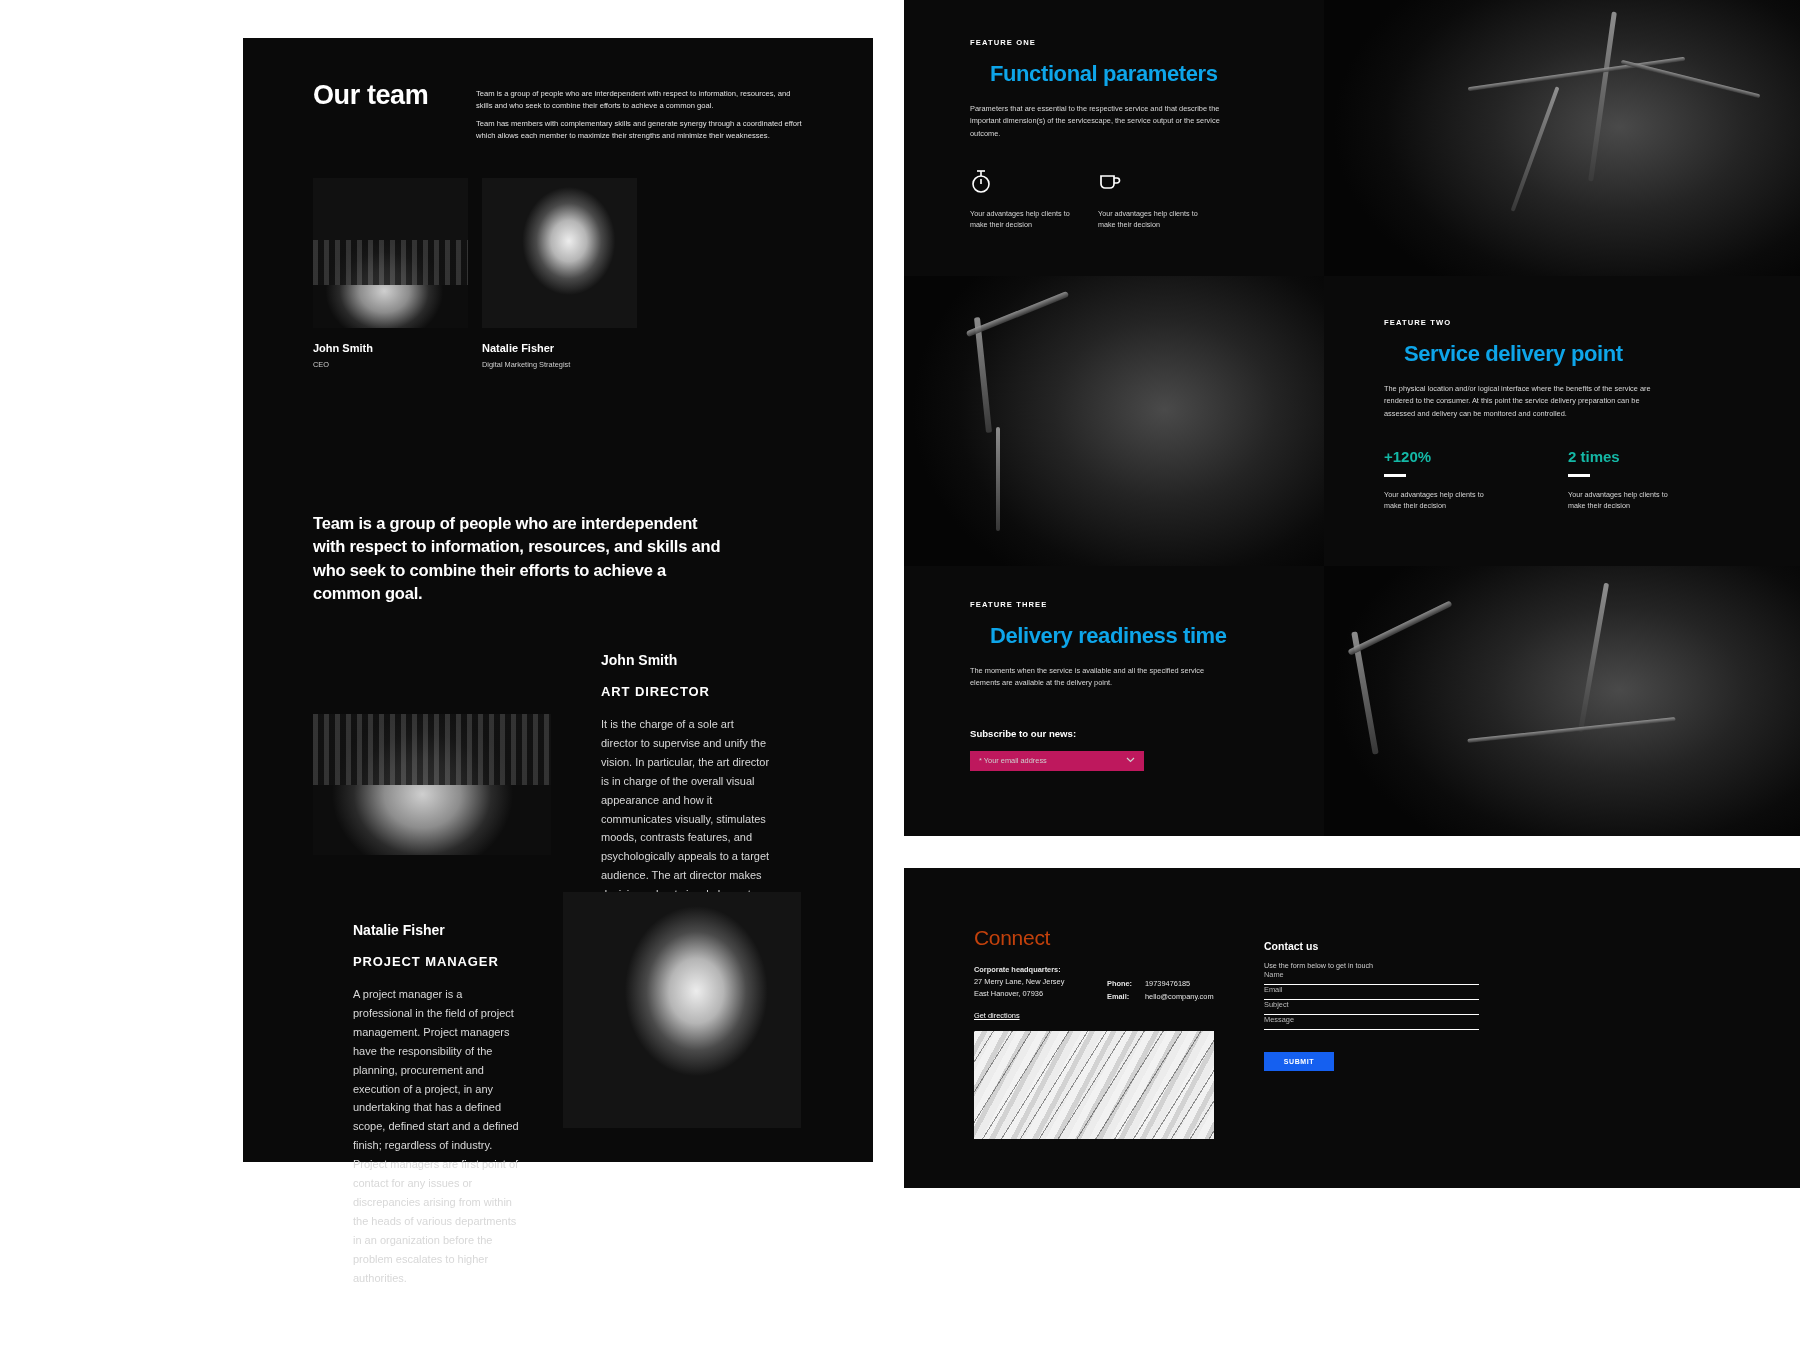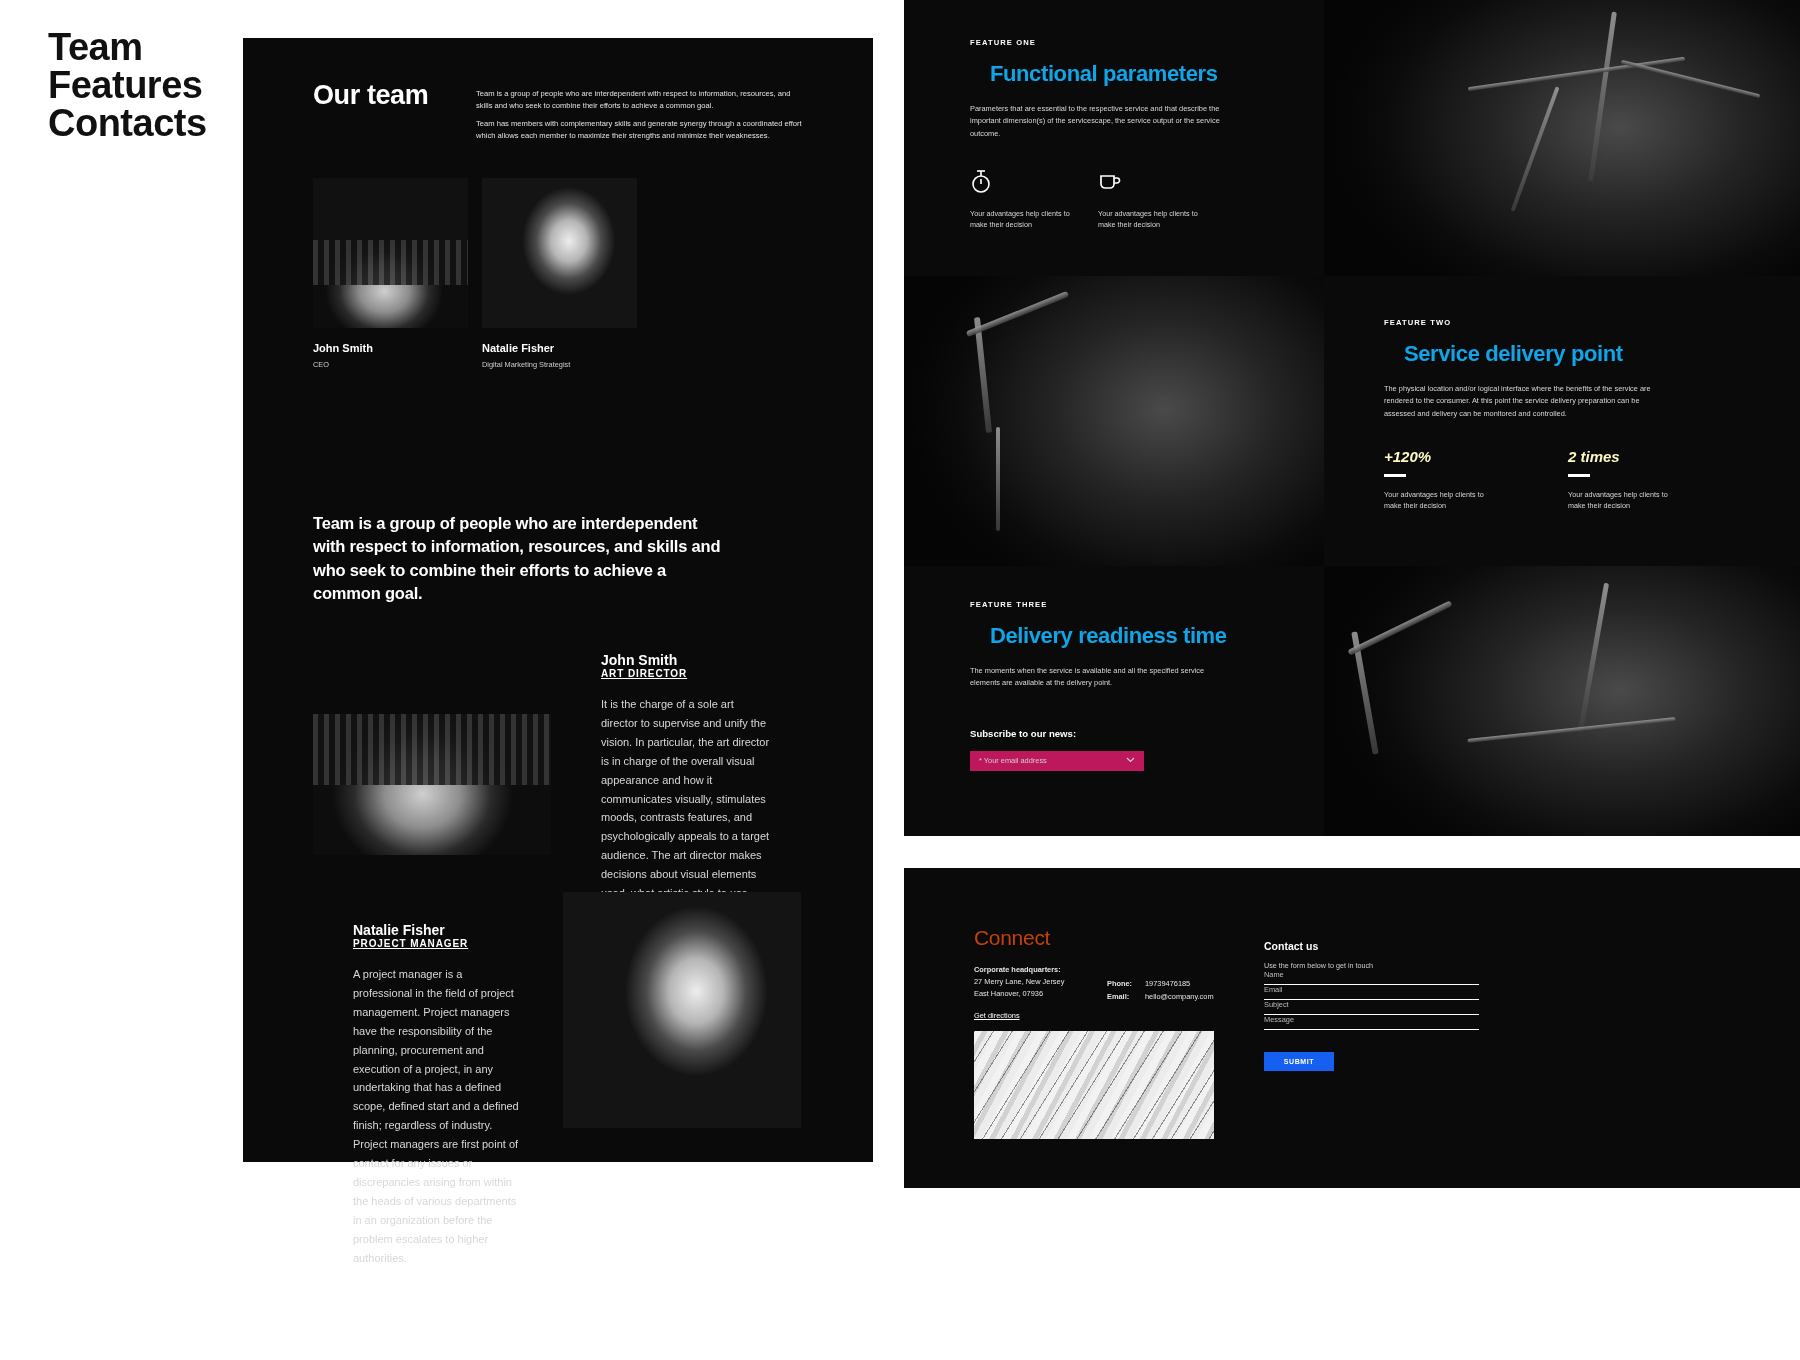--- a/index.html
+++ b/index.html
@@ -40,42 +40,42 @@
   #panel-bios { left: 243px; top: 467px; width: 630px; height: 695px; }
   .statement {
     position: absolute; left: 70px; top: 45px; width: 420px;
     font-size: 16.5px; font-weight: 700; line-height: 1.42; color: #fff; letter-spacing: -0.2px;
   }
   .bio-a-photo { position: absolute; left: 70px; top: 152px; width: 238px; height: 236px; overflow:hidden; }
   .bio-a-text { position: absolute; left: 358px; top: 185px; width: 170px; }
   .bio-b-photo { position: absolute; left: 320px; top: 425px; width: 238px; height: 236px; overflow:hidden; }
   .bio-b-text { position: absolute; left: 110px; top: 455px; width: 170px; }
   .bio-name { font-size: 14px; font-weight: 700; color: #fff; }
-  .bio-role { margin-top: 0; font-size: 10px; font-weight: 700; letter-spacing: .9px; color: #fff; text-decoration: underline; }
+  .bio-role { margin-top: 16px; font-size: 13px; font-weight: 700; letter-spacing: .9px; color: #fff; }
   .bio-copy { margin-top: 16px; font-size: 11px; line-height: 1.72; color: #d8d8d8; }
 
   
   #panel-features { left: 904px; top: 0px; width: 896px; height: 836px; }
 
   .feat-one { position: absolute; left: 0; top: 0; width: 420px; height: 276px; padding: 38px 40px 0 66px; }
   .kicker { font-size: 7.6px; font-weight: 700; letter-spacing: 1.1px; color: #fff; }
   .feat-title { margin-top: 14px; font-size: 22px; font-weight: 700; line-height: 1.18; color: #0ea5e9; letter-spacing: -0.4px; margin-left: 20px; }
   .feat-copy { margin-top: 16px; font-size: 7.4px; line-height: 1.66; color: #d9d9d9; width: 252px; }
 
   .icon-row { display: flex; gap: 20px; margin-top: 24px; }
   .icon-cell { width: 108px; }
   .icon-glyph { height: 30px; display: flex; align-items: flex-end; }
   .icon-caption { margin-top: 14px; font-size: 7.2px; line-height: 1.62; color: #d6d6d6; }
 
   .photo-bike-1 { position: absolute; left: 420px; top: 0; width: 476px; height: 276px; overflow: hidden; }
   .photo-bike-2 { position: absolute; left: 0; top: 276px; width: 420px; height: 290px; overflow: hidden; }
 
   .feat-two { position: absolute; left: 420px; top: 276px; width: 476px; height: 290px; padding: 42px 56px 0 60px; }
   .stat-row { display: flex; gap: 84px; margin-top: 28px; }
-  .stat-value { font-size: 15px; font-weight: 700; color: #fef9c3; font-style: italic; }
+  .stat-value { font-size: 15px; font-weight: 700; color: #14b8a6; }
   .stat-rule { width: 22px; height: 3px; background: #fff; margin-top: 9px; }
   .stat-caption { margin-top: 12px; font-size: 7.2px; line-height: 1.62; color: #d6d6d6; width: 100px; }
 
   .feat-three { position: absolute; left: 0; top: 566px; width: 420px; height: 270px; padding: 34px 40px 0 66px; }
   .subscribe-label { margin-top: 38px; font-size: 9.6px; font-weight: 700; color: #fff; }
   .subscribe-select {
     margin-top: 12px; width: 174px; height: 20px; background: #be185d;
     border: none; display: flex; align-items: center; justify-content: space-between;
     padding: 0 9px; font-size: 7.4px; color: #cfcfcf;
   }
@@ -144,23 +144,20 @@
   .ph-wave::after{
     content:""; display:block; width:100%; height:100%;
     background: repeating-linear-gradient(122deg, rgba(60,60,60,.55) 0 1px, transparent 1px 16px);
   }
 </style>
 </head>
 <body>
 
 <div class="page">
 
-  <div class="brand-title">Team
-Features
-Contacts</div>
 
   <section class="panel" id="panel-team">
     <div class="ourteam-head">
       <div class="ourteam-title">Our team</div>
     </div>
     <div class="ourteam-copy">
       <p>Team is a group of people who are interdependent with respect to information, resources, and skills and who seek to combine their efforts to achieve a common goal.</p>
       <p>Team has members with complementary skills and generate synergy through a coordinated effort which allows each member to maximize their strengths and minimize their weaknesses.</p>
     </div>
 

